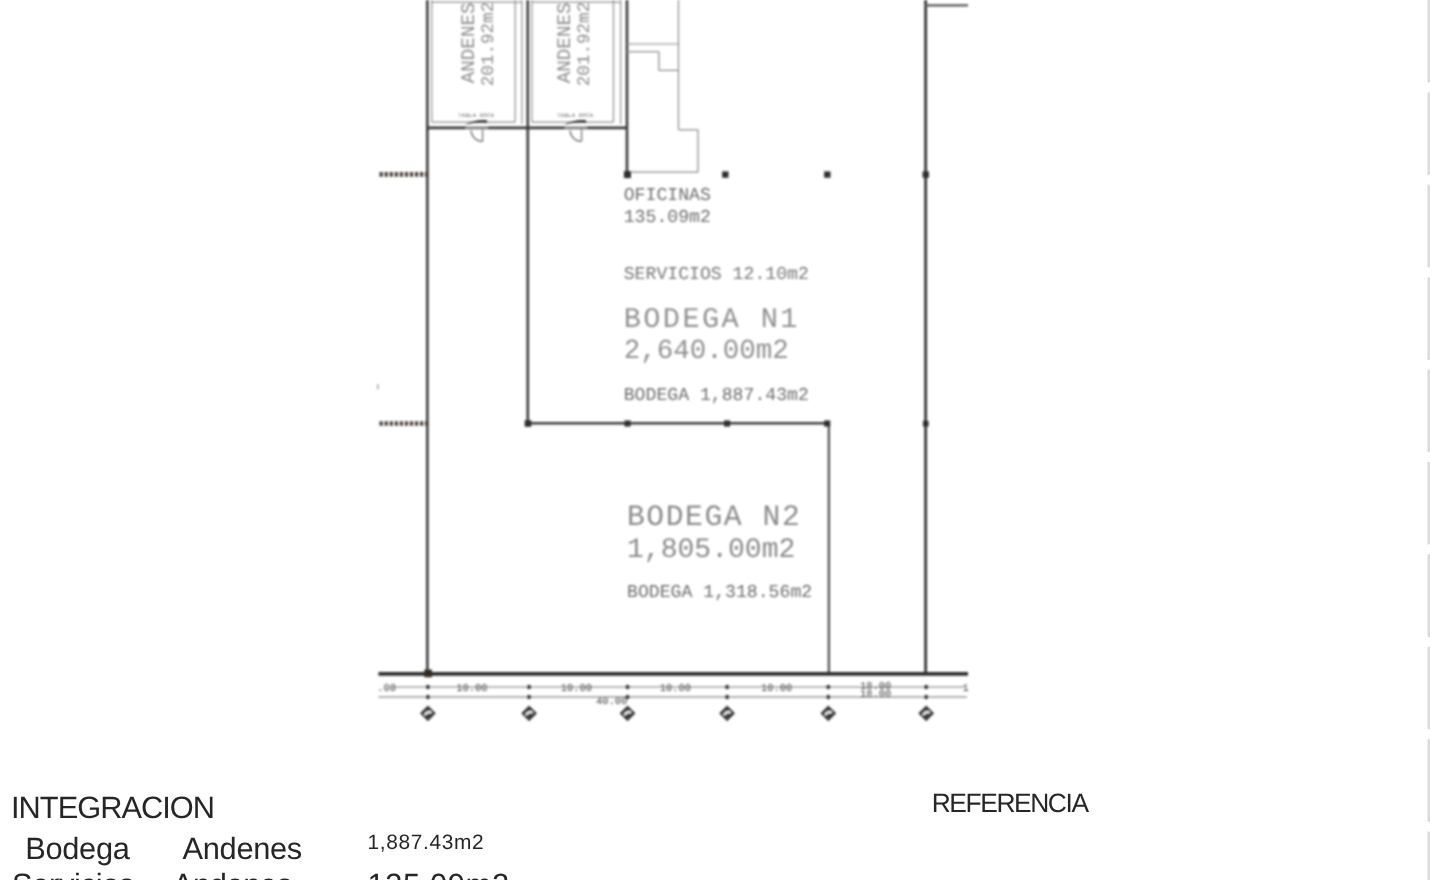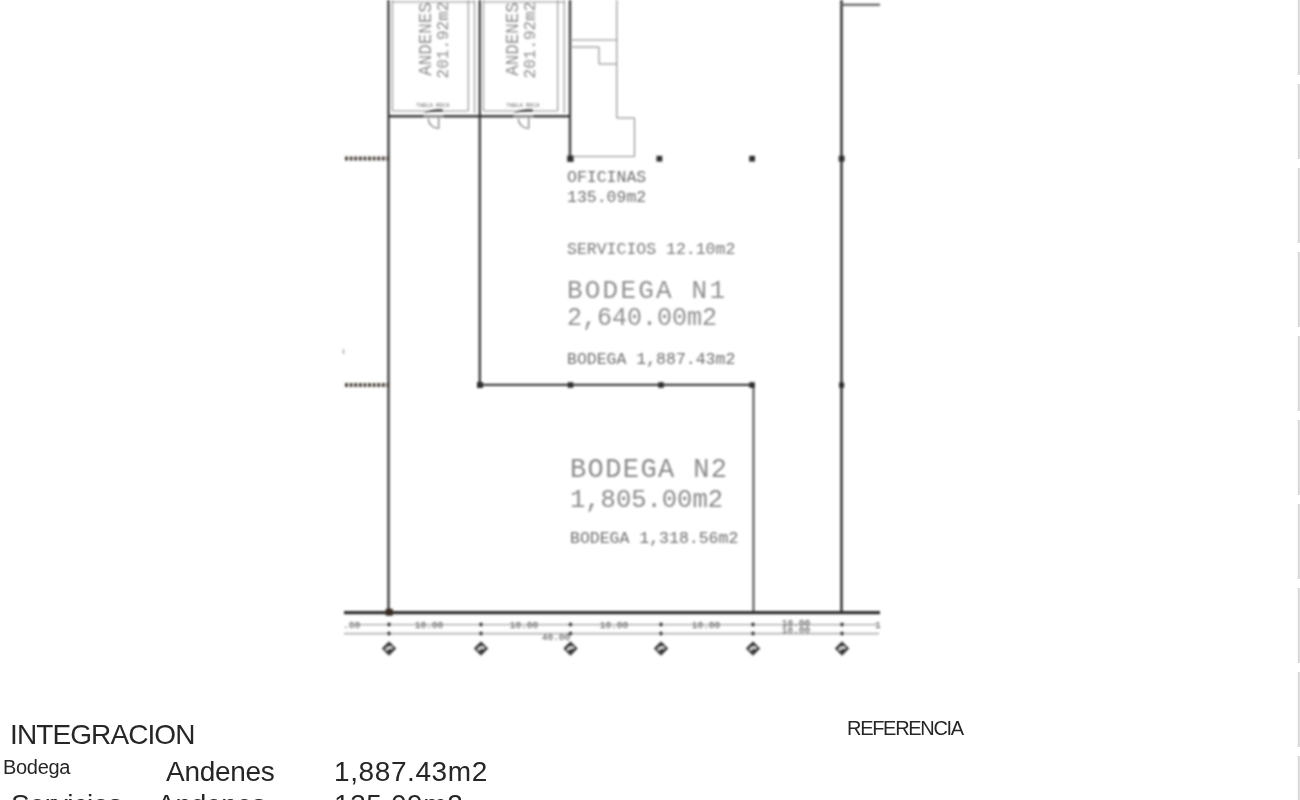--- a/index.html
+++ b/index.html
@@ -188,22 +188,22 @@
 
   <text x="570" y="542.5" class="cad" font-size="16.5" fill="#6e6e6e">BODEGA 1,318.56m2</text>
   </g>
 
   <line x1="1298.8" y1="0" x2="1298.8" y2="800" stroke="#d6d6d6" stroke-width="2" stroke-dasharray="75 9"></line>
 </svg>
 
 
 <div class="ui" style="position:absolute;left:10px;top:719px;font-size:28px;letter-spacing:-0.9px;filter:blur(0.4px);">INTEGRACION</div>
 
-<div class="ui" style="position:absolute;left:847px;top:717px;font-size:20px;letter-spacing:-1.3px;filter:blur(0.4px);">REFERENCIA</div>
-
-<div class="ui" style="position:absolute;left:3px;top:756px;font-size:20px;letter-spacing:-0.3px;filter:blur(0.4px);">Bodega</div>
+<div class="ui" style="position:absolute;left:847px;top:717px;font-size:24px;letter-spacing:-1.3px;filter:blur(0.4px);">REFERENCIA</div>
+
+<div class="ui" style="position:absolute;left:23px;top:756px;font-size:28px;letter-spacing:-0.3px;filter:blur(0.4px);">Bodega</div>
 <div class="ui" style="position:absolute;left:166px;top:756px;font-size:28px;letter-spacing:-0.3px;filter:blur(0.4px);">Andenes</div>
-<div class="ui" style="position:absolute;left:334px;top:756px;font-size:28px;letter-spacing:0.6px;filter:blur(0.4px);">1,887.43m2</div>
+<div class="ui" style="position:absolute;left:334px;top:756px;font-size:19px;letter-spacing:0.6px;filter:blur(0.4px);">1,887.43m2</div>
 
 <div class="ui" style="position:absolute;left:11px;top:789px;font-size:28px;letter-spacing:-0.3px;filter:blur(0.4px);">Servicios</div>
 <div class="ui" style="position:absolute;left:157px;top:789px;font-size:28px;letter-spacing:-0.3px;filter:blur(0.4px);">Andenes</div>
 <div class="ui" style="position:absolute;left:334px;top:789px;font-size:28px;letter-spacing:0.6px;filter:blur(0.4px);">135.09m2</div>
 
 
 </body></html>

